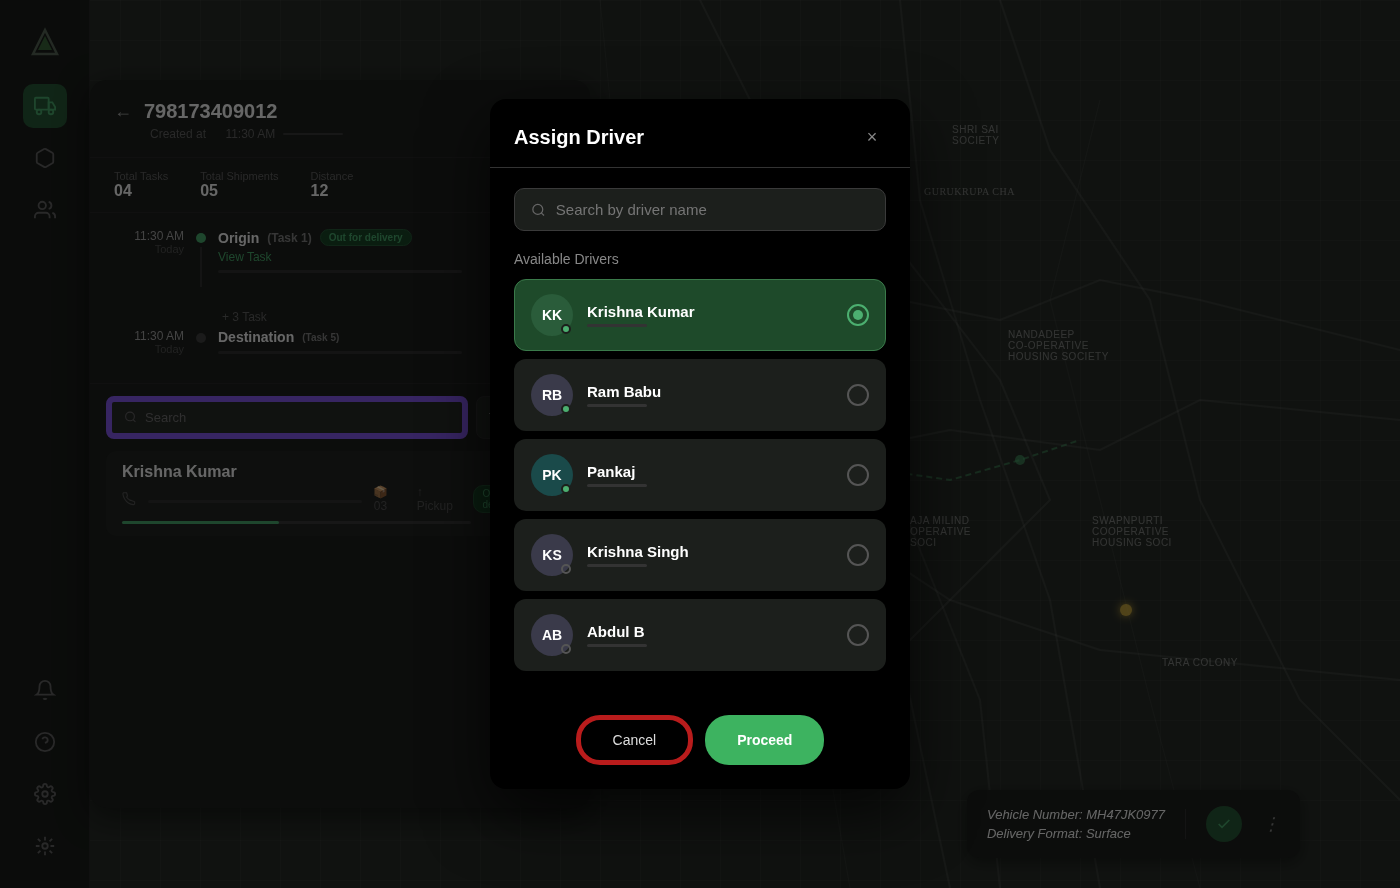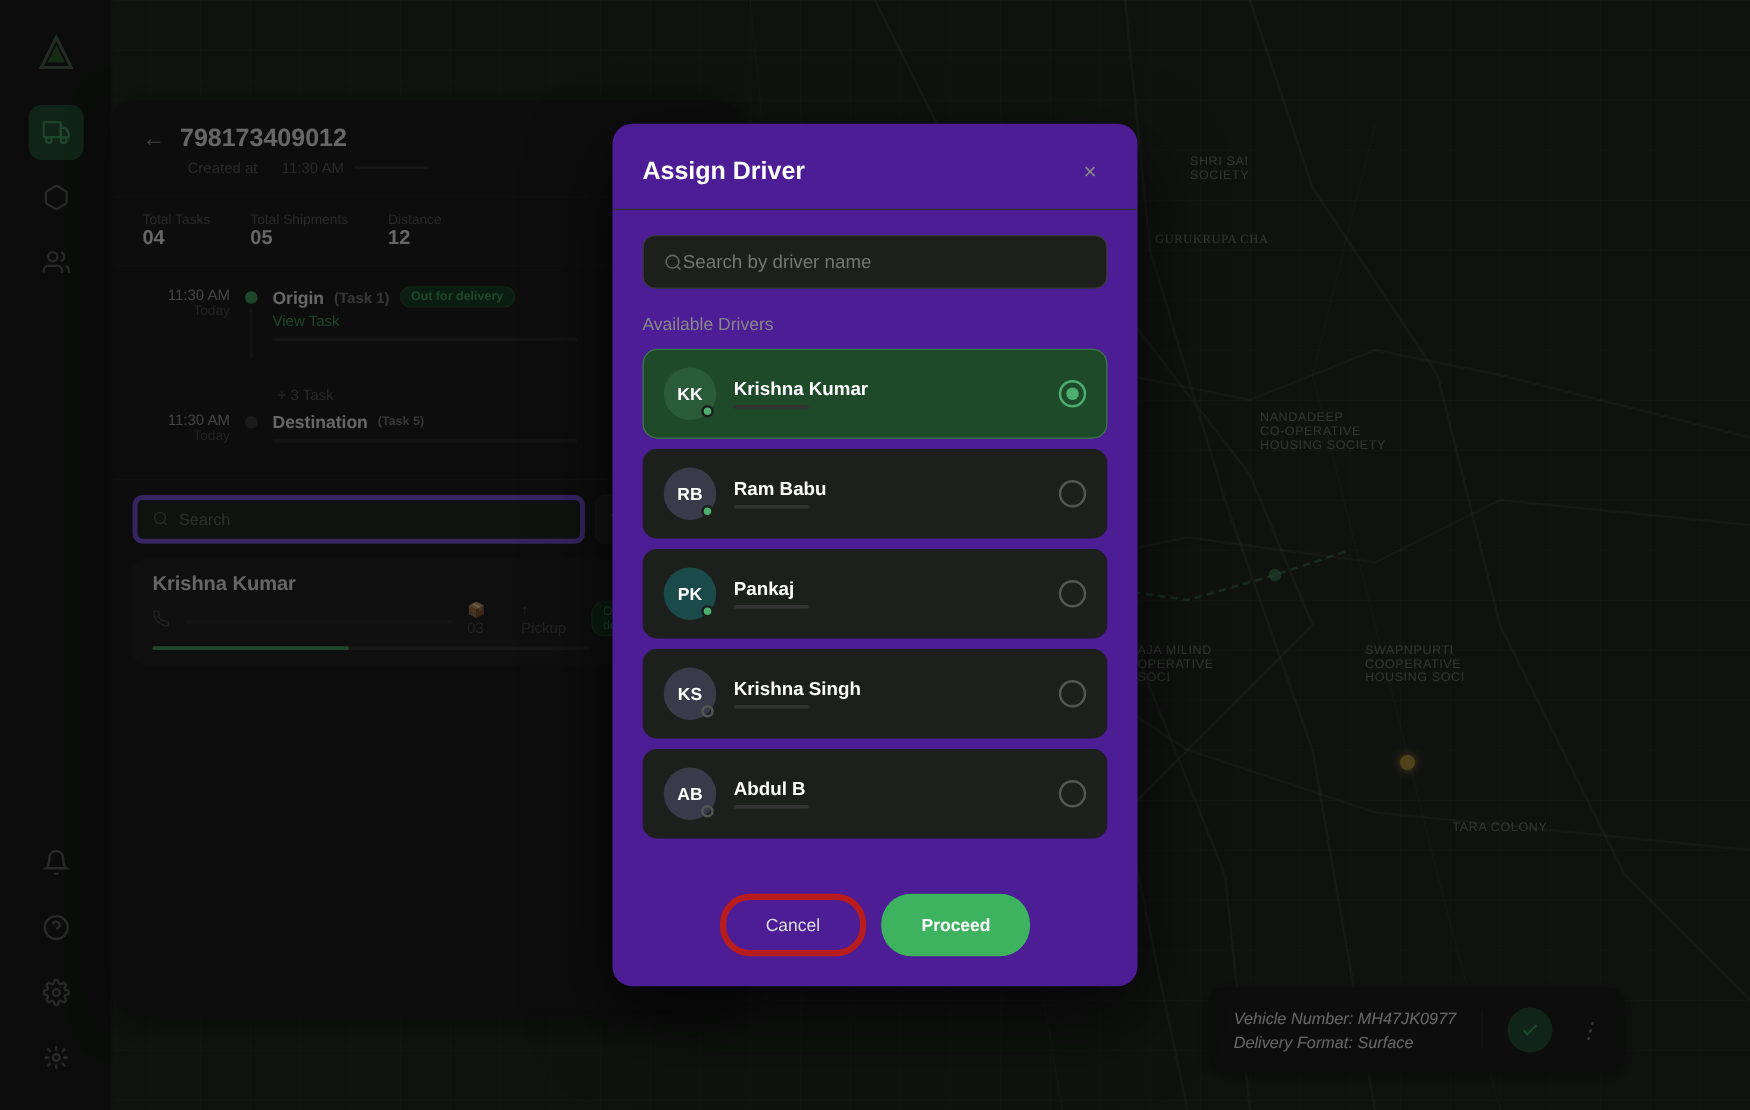--- a/index.html
+++ b/index.html
@@ -261,21 +261,21 @@
       gap: 8px;
       border-top: 1px solid #2a2a2a;
     }
 
     .search-box {
       flex: 1;
       display: flex;
       align-items: flex-start;
       gap: 8px;
       background: #2a2d2a;
-      border: 4px solid #8b5cf6;
+      border: 6px solid #8b5cf6;
       border-radius: 8px;
       padding: 8px 12px;
     }
 
     .search-box input {
       background: transparent;
       border: none;
       color: #aaa;
       font-size: 13px;
       outline: none;
@@ -373,21 +373,21 @@
       position: absolute;
       inset: 0;
       background: rgba(0,0,0,0.6);
       z-index: 20;
       display: flex;
       align-items: center;
       justify-content: center;
     }
 
     .modal {
-      background: #4c1d95;
+      background: #000000;
       border-radius: 16px;
       width: 420px;
       max-height: 720px;
       box-shadow: 0 24px 64px rgba(0,0,0,0.7);
       overflow: hidden;
       display: flex;
       flex-direction: column;
     }
 
     .modal-header {
@@ -420,20 +420,21 @@
 
     .modal-body {
       padding: 20px 24px;
       flex: 1;
       overflow-y: auto;
     }
 
     .driver-search {
       display: flex;
       align-items: center;
+      gap: 10px;
       background: #1c1f1c;
       border: 1px solid #3a3a3a;
       border-radius: 10px;
       padding: 12px 16px;
       margin-bottom: 20px;
     }
 
     .driver-search input {
       background: transparent;
       border: none;

